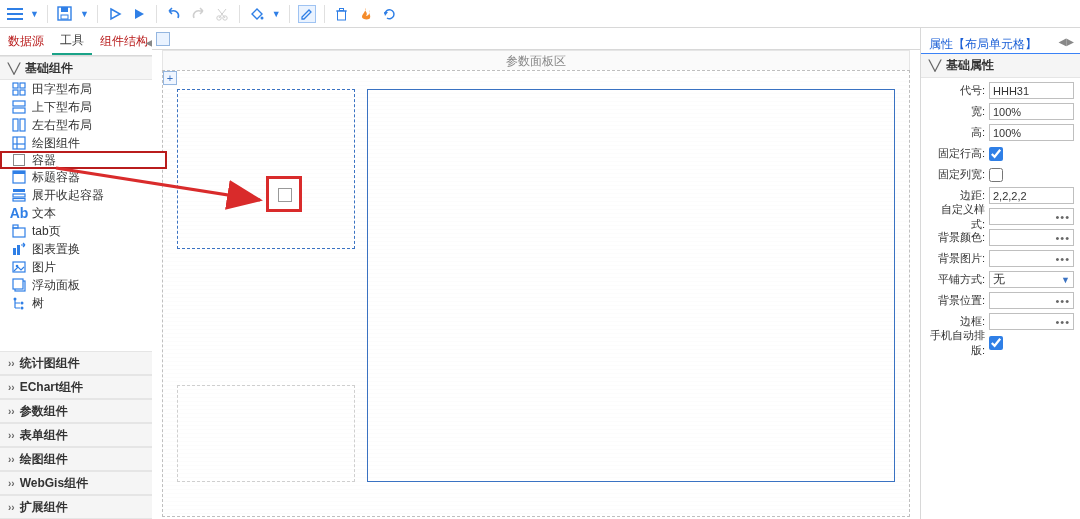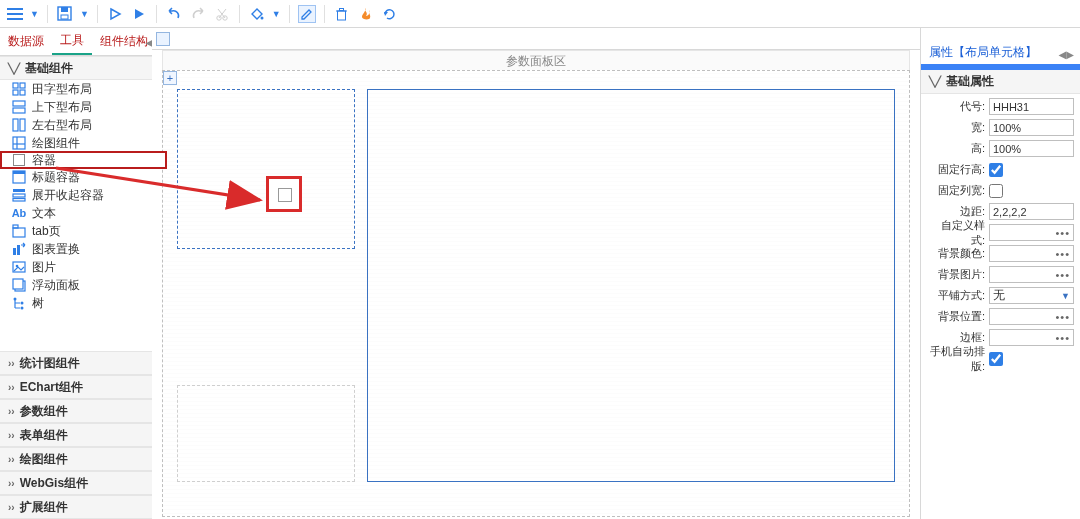--- a/index.html
+++ b/index.html
@@ -7,21 +7,21 @@
 
 
 .toolbar { height: 28px; background: #fff; border-bottom: 1px solid #d8d8d8; display: flex; align-items: center; padding: 0 6px; gap: 6px; }
 .toolbar .tb-btn { width: 18px; height: 18px; display: flex; align-items: center; justify-content: center; cursor: pointer; }
 .toolbar .sep { width: 1px; height: 18px; background: #e0e0e0; margin: 0 2px; }
 
 
 .left-panel { position: absolute; top: 28px; left: 0; width: 168px; height: calc(100% - 28px); background: #fff; border-right: 1px solid #d8d8d8; display: flex; flex-direction: column; }
 .lp-tabs { display: flex; height: 28px; border-bottom: 1px solid #d8d8d8; align-items: center; position: relative; }
 .lp-tab { padding: 0 8px; height: 100%; display: flex; align-items: center; cursor: pointer; color: #b91c1c; }
-.lp-tab.active { color: #b91c1c; border-bottom: 2px solid #1aa388; }
+.lp-tab.active { color: #404040; border-bottom: 2px solid #1aa388; }
 .lp-chevrons { position: absolute; right: 4px; top: 50%; transform: translateY(-50%); display:flex; gap:2px; }
 .lp-section-header { height: 24px; background: #f5f5f5; border-bottom: 1px solid #e5e5e5; border-top: 1px solid #e5e5e5; display: flex; align-items: center; padding: 0 8px; font-weight: bold; cursor: pointer; }
 .lp-section-header .arrow { margin-right: 5px; font-size: 10px; color: #666; }
 .lp-items { flex: none; }
 .lp-item { height: 18px; padding: 0 8px 0 12px; display: flex; align-items: center; gap: 6px; cursor: pointer; }
 .lp-item .ic { width: 14px; height: 14px; flex: 0 0 14px; display: flex; align-items: center; justify-content: center; }
 .lp-item.highlighted { border: 2px solid #b91c1c; padding-left: 10px; margin: -1px 0; background: #fff; position: relative; z-index: 2; }
 .lp-collapsed-groups { display:flex; flex-direction:column; }
 
 
@@ -37,21 +37,21 @@
 .cell-right { position:absolute; top:0; left:190px; right:0; bottom:20px; border:1px solid #3a72c2; }
 .cell-below-left { position:absolute; top:296px; left:0; width:178px; bottom:20px; border:1px dashed #cfcfcf; }
 .drop-box { position:absolute; top:86px; left:88px; width:36px; height:36px; border:3px solid #d92b2b; background:#fff; }
 .drop-box::after { content:""; position:absolute; top:9px; left:9px; width:12px; height:12px; border:1px solid #999; background:#fff; }
 
 
 .arrow-svg { position:absolute; top:28px; left:0; width:400px; height:250px; z-index:5; pointer-events:none; }
 
 
 .right-panel { position: absolute; top: 28px; right: 0; width: 160px; height: calc(100% - 28px); background: #fff; border-left: 1px solid #d8d8d8; }
-.rp-title { height: 26px; padding: 0 8px; display:flex; align-items:flex-start; color: #1a5fd6; border-bottom: 6px solid #3b82f6; position:relative;margin-top:16px; }
+.rp-title { height: 26px; padding: 0 8px; display:flex; align-items:flex-end; color: #1a5fd6; border-bottom: 1px solid #3b82f6; position:relative; }
 .rp-title .chev { position:absolute; right:6px; top:50%; transform:translateY(-50%); }
 .rp-section { height: 24px; background: #f5f5f5; border-bottom: 1px solid #e5e5e5; display: flex; align-items: center; padding: 0 8px; font-weight: bold; }
 .rp-section .arrow { margin-right: 5px; font-size: 10px; color:#666; }
 .rp-rows { padding: 2px 6px; }
 .rp-row { display: flex; align-items: center; height: 21px; gap: 4px; }
 .rp-row label { width: 58px; text-align: right; color: #333; font-size: 11px; }
 .rp-row .field { flex:1; height: 17px; border: 1px solid #bfbfbf; padding: 0 3px; font-size: 11px; display:flex; align-items:center; background:#fff; min-width:0; }
 .rp-row .field.sel { justify-content: space-between; }
 .rp-row .field .dd { color:#3a72c2; font-size:9px; }
 .rp-row .field.dots { justify-content:flex-end; color:#666; letter-spacing:1px; }
@@ -221,21 +221,21 @@
           <svg width="14" height="14">
             <rect x="1" y="1" width="12" height="3" fill="#2f7fe6"></rect>
             <rect x="1" y="6" width="12" height="3" stroke="#2f7fe6" fill="none" stroke-width="1.2"></rect>
             <rect x="1" y="10.5" width="12" height="2.5" stroke="#2f7fe6" fill="none" stroke-width="1.2"></rect>
           </svg>
         </span>
         <span>展开收起容器</span>
       </div>
       <div class="lp-item">
         <span class="ic">
-          <span style="color:#2f7fe6;font-weight:bold;font-size:11px;">Ab</span>
+          <span style="color:#2f7fe6;font-weight:bold;font-size:14px;">Ab</span>
         </span>
         <span>文本</span>
       </div>
       <div class="lp-item">
         <span class="ic">
           <svg width="14" height="14">
             <rect x="1" y="4" width="12" height="9" stroke="#2f7fe6" fill="none" stroke-width="1.2"></rect>
             <rect x="1" y="1" width="5" height="3" stroke="#2f7fe6" fill="none" stroke-width="1.2"></rect>
           </svg>
         </span>

